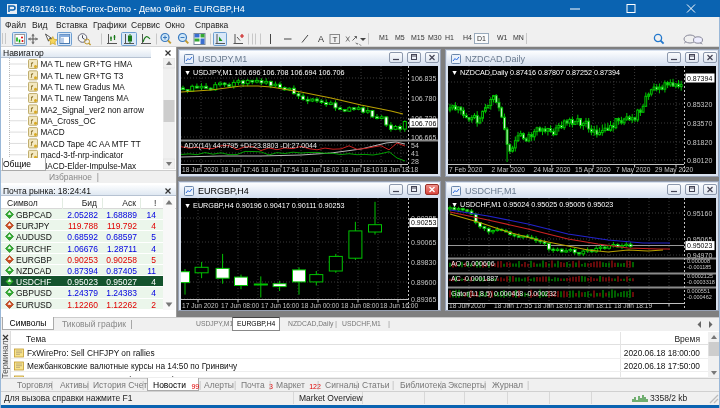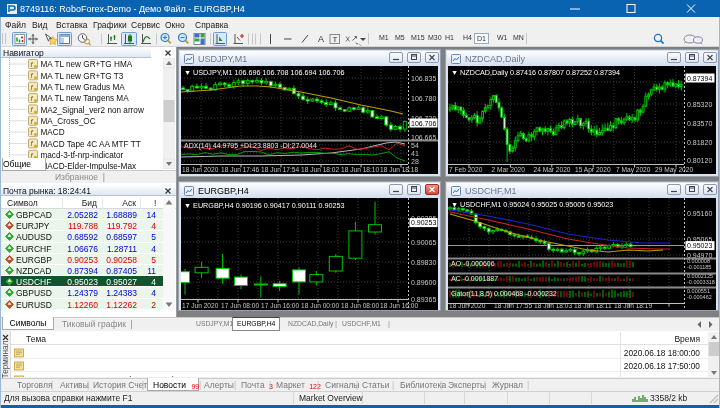--- a/index.html
+++ b/index.html
@@ -184,21 +184,21 @@
 <div class="abs" style="left:163px;top:58px;width:12px;height:111px;background:#f0f0f0"></div>
 <svg class="abs" style="left:163px;top:58px" width="12" height="111">
     <rect x="0" y="0" width="12" height="10" fill="#f0f0f0" stroke="#d5d5d5" stroke-width="0.5"></rect>
     <path d="M6 3l3 4H3z" fill="#777"></path>
     <rect x="0.5" y="42" width="11" height="22" fill="#cdcdcd"></rect>
     <rect x="0" y="101" width="12" height="10" fill="#f0f0f0" stroke="#d5d5d5" stroke-width="0.5"></rect>
     <path d="M6 108l3-4H3z" fill="#777"></path>
   </svg>
 <div class="abs" style="left:0;top:170px;width:176px;height:13px;background:#f0f0f0;border-top:1px solid #ccc"></div>
 <div class="abs" style="left:2px;top:158px;width:44px;height:13px;background:#fff;border:1px solid #aaa;border-top:none;text-align:left;line-height:12px">Общие</div>
-<div class="abs" style="left:55px;top:172px;color:#888">Избранное&nbsp;&nbsp;|</div>
+<div class="abs" style="left:49px;top:172px;color:#888">Избранное&nbsp;&nbsp;|</div>
 <div class="hdr" style="left:0;top:184px;width:176px;height:12px;line-height:12px"><span style="margin-left:3px">Почта рынка: 18:24:41</span></div>
 <svg class="abs" style="left:164px;top:187px" width="8" height="8">
     <path d="M1.5 1.5l5 5M6.5 1.5l-5 5" stroke="#333" stroke-width="1.2"></path>
   </svg>
 <div class="abs" style="left:0;top:197px;width:176px;height:12px;background:#fff;border-bottom:1px solid #d8d8d8;color:#222">
     <span class="abs" style="left:7px;top:1px">Символ</span>
     <span class="abs mwv" style="left:60px;width:37px">Бид</span>
     <span class="abs mwv" style="left:100px;width:36px">Аск</span>
     <span class="abs" style="left:154px;top:1px">!</span>
   </div>
@@ -972,27 +972,29 @@
 <div class="abs" style="left:11px;top:332px;width:697px;height:13px;background:#fff;border-bottom:1px solid #e0e0e0;color:#222">
     <span class="abs" style="left:15px;top:2px">Тема</span>
     <span class="abs" style="left:609px;top:2px;width:80px;text-align:right">Время</span>
   </div>
 <div class="abs" style="left:620px;top:332px;width:1px;height:46px;background:#e4e4e4"></div>
 <div class="abs" style="left:11px;top:345.5px;width:697px;height:13px;border-bottom:1px solid #eee;overflow:hidden">
     <svg class="abs" style="left:3px;top:2px" width="10" height="10">
       <rect x="0.5" y="1" width="9" height="8" fill="#f7e38a" stroke="#c09a30" stroke-width="0.8"></rect>
       <path d="M2 3h6M2 4.7h6M2 6.4h4" stroke="#a97" stroke-width="0.7"></path>
     </svg>
+    <span class="abs" style="left:16px;top:2px;color:#111;font-size:8.3px">FxWirePro: Sell CHFJPY on rallies</span>
     <span class="abs" style="left:600px;top:2px;width:89px;text-align:right;color:#111;font-size:8.3px">2020.06.18 18:00:00</span>
   </div>
 <div class="abs" style="left:11px;top:359px;width:697px;height:13px;border-bottom:1px solid #eee;overflow:hidden">
     <svg class="abs" style="left:3px;top:2px" width="10" height="10">
       <rect x="0.5" y="1" width="9" height="8" fill="#f7e38a" stroke="#c09a30" stroke-width="0.8"></rect>
       <path d="M2 3h6M2 4.7h6M2 6.4h4" stroke="#a97" stroke-width="0.7"></path>
     </svg>
+    <span class="abs" style="left:16px;top:2px;color:#111;font-size:8.3px">Межбанковские валютные курсы на 14:50 по Гринвичу</span>
     <span class="abs" style="left:600px;top:2px;width:89px;text-align:right;color:#111;font-size:8.3px">2020.06.18 17:50:00</span>
   </div>
 <div class="abs" style="left:11px;top:372.5px;width:697px;height:5.5px;border-bottom:1px solid #eee;overflow:hidden">
     <svg class="abs" style="left:3px;top:2px" width="10" height="10">
       <rect x="0.5" y="1" width="9" height="8" fill="#f7e38a" stroke="#c09a30" stroke-width="0.8"></rect>
       <path d="M2 3h6M2 4.7h6M2 6.4h4" stroke="#a97" stroke-width="0.7"></path>
     </svg>
     <span class="abs" style="left:16px;top:2px;color:#111;font-size:8.3px">Международные резервы (млрд долл)</span>
     <span class="abs" style="left:600px;top:2px;width:89px;text-align:right;color:#111;font-size:8.3px">2020.06.18 17:45:00</span>
   </div>

